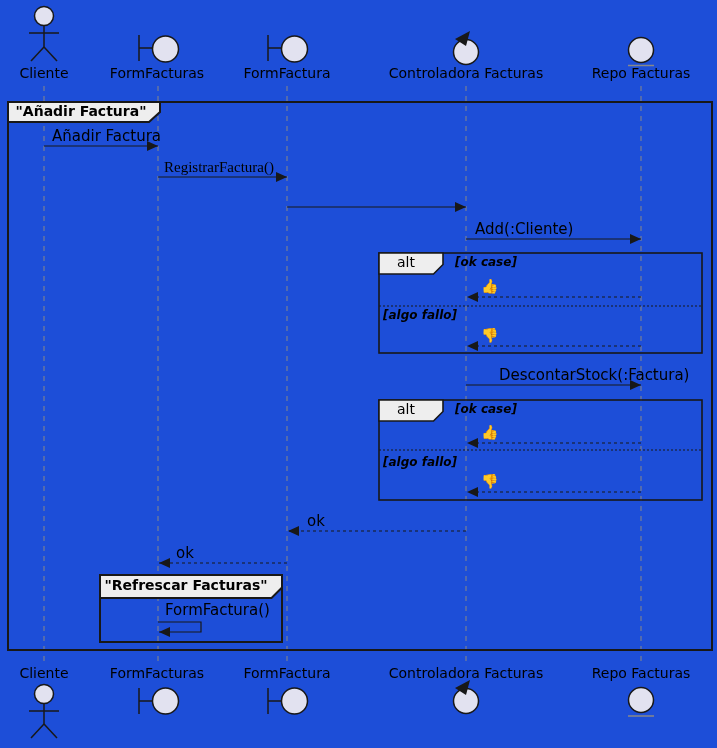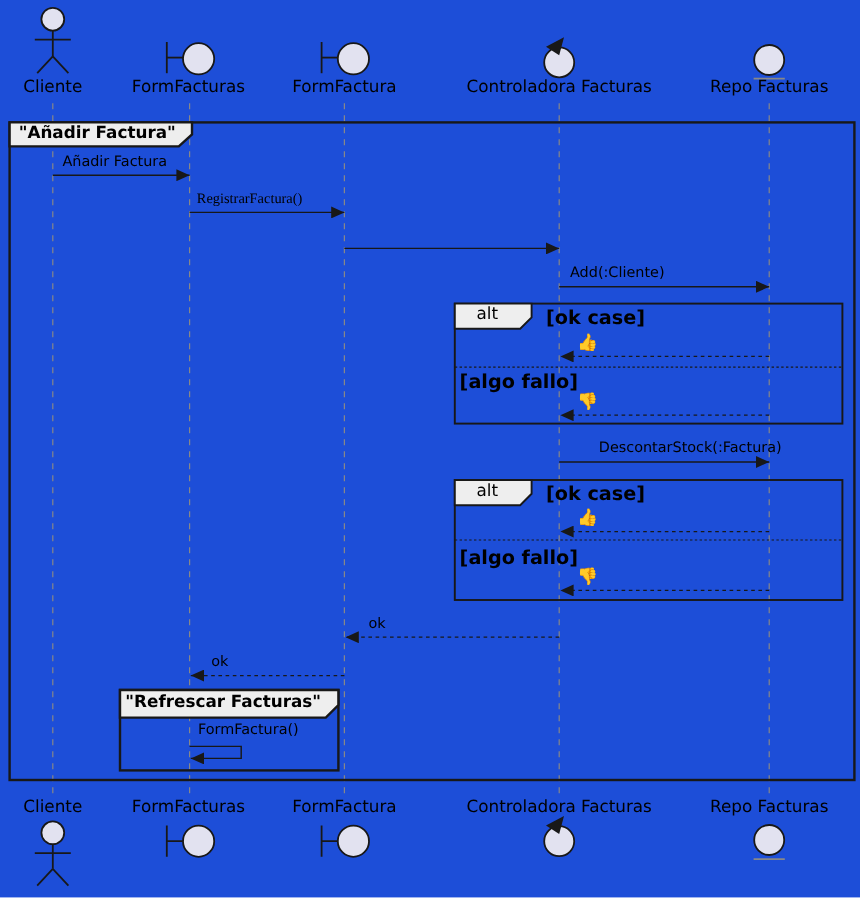--- a/index.html
+++ b/index.html
@@ -7,23 +7,23 @@
     position:relative;
     width:717px;height:748px;
     background:#1d4ed8;
     font-family:"DejaVu Sans","Liberation Sans",sans-serif;
     color:#000000;
     overflow:hidden;
   }
   .canvas svg{position:absolute;left:0;top:0;}
   .txt{position:absolute;white-space:nowrap;line-height:1.1;}
   .plabel{font-size:14px;text-align:center;}
-  .msg{font-size:12px;}
+  .msg{font-size:15px;}
   .emoji{font-size:14px;font-family:"DejaVu Sans",sans-serif;}
-  .guard{font-size:16px;font-weight:bold;}
+  .guard{font-size:12px;font-weight:bold;font-style:italic;}
   .frag-op{font-size:14px;font-weight:normal;text-align:center;}
   .frame-title{font-size:14px;font-weight:bold;text-align:center;}
 </style>
 </head>
 <body>
 
 <div class="canvas">
 
   <svg width="717" height="748" viewBox="0 0 717 748">
     <defs>

